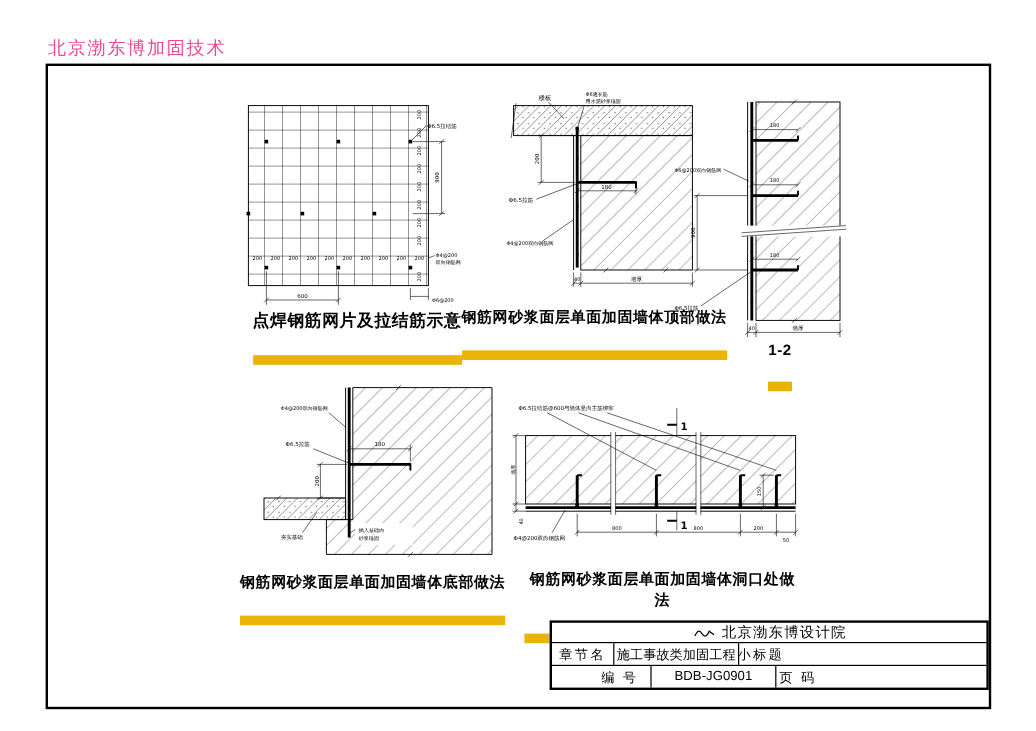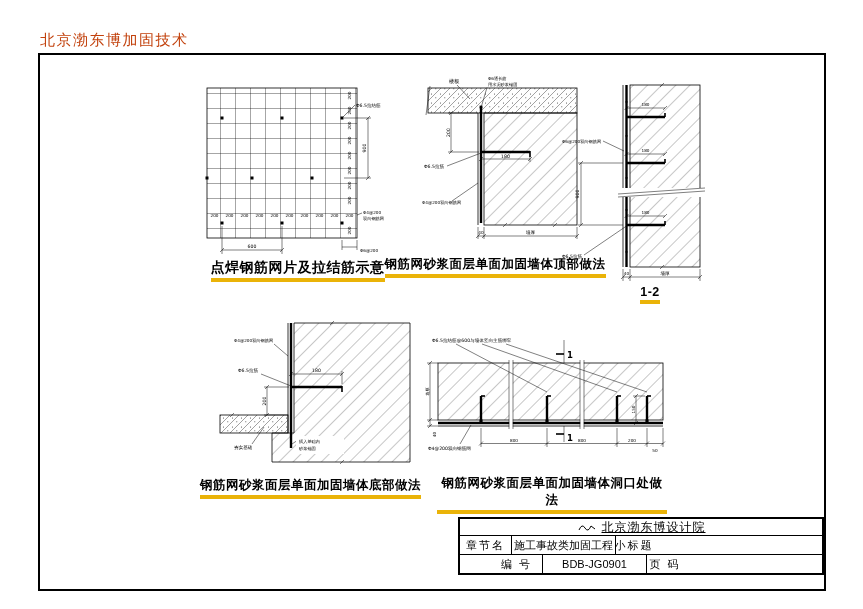--- a/index.html
+++ b/index.html
@@ -4,29 +4,29 @@
 <style>
   * { margin:0; padding:0; box-sizing:border-box; }
   html,body { background:#fff; }
   body {
     width:863px; height:609px; position:relative; overflow:hidden;
     font-family:"Liberation Sans","DejaVu Sans",sans-serif; color:#000;
   }
   .page-header {
     position:absolute; left:40px; top:31px;
     font-family:Liberation Sans, sans-serif;
-    font-size:15px; letter-spacing:1.5px; color:#c2410c;
+    font-size:15px; letter-spacing:1.5px; color:#ec4899;
   }
   .frame {
     position:absolute; left:38px; top:53px; width:788px; height:538px;
     border:2px solid #000; background:#fff;
   }
   .diagram { position:absolute; }
   .caption { position:absolute; text-align:center; font-weight:bold; }
-  .caption span { display:inline-block; border-bottom:4px solid #eab308; padding-bottom:1px; letter-spacing:0.5px; }
+  .caption span { display:inline-block; border-bottom:8px solid #eab308; padding-bottom:19px; letter-spacing:0.5px; }
   .cap-lg { font-size:14px; }
   .cap-md { font-size:12.5px; }
   svg .ln    { stroke:#000; stroke-width:0.8;  fill:none; }
   svg .thin  { stroke:#000; stroke-width:0.5;  fill:none; }
   svg .thick { stroke:#000; stroke-width:2.4;  fill:none; }
   svg .med   { stroke:#000; stroke-width:1.6;  fill:none; }
   svg .wh    { fill:#fff; stroke:none; }
   svg .dot   { fill:#000; stroke:none; }
   svg text   { fill:#000; font-family:"DejaVu Sans",sans-serif; }
   svg .t4  { font-size:4.2px; }
@@ -35,21 +35,20 @@
   svg .b1  { font-size:8.5px; font-weight:bold; }
 
   .title-block {
     position:absolute; left:458px; top:517px; width:366px; height:58px;
     border:2px solid #000; background:#fff; display:flex; flex-direction:column;
   }
   .tb-company {
     height:17px; display:flex; align-items:center; justify-content:center;
     gap:5px; font-size:12px; letter-spacing:1px; border-bottom:1px solid #000;
     font-family:"Liberation Serif","DejaVu Serif",serif;
-    text-decoration:underline;
   }
   .tb-row { flex:1; display:grid; grid-template-columns:52px 104px 36px 1fr; }
   .tb-row + .tb-row { border-top:1px solid #000;padding-left:31px; }
   .tb-cell {
     display:flex; align-items:center; justify-content:center;
     font-size:11px; border-right:1px solid #000; white-space:nowrap; overflow:hidden;
   }
   .tb-cell:last-child { border-right:none; }
   .tb-k { letter-spacing:2px; }
   .tb-v2 { font-size:9.5px; }

